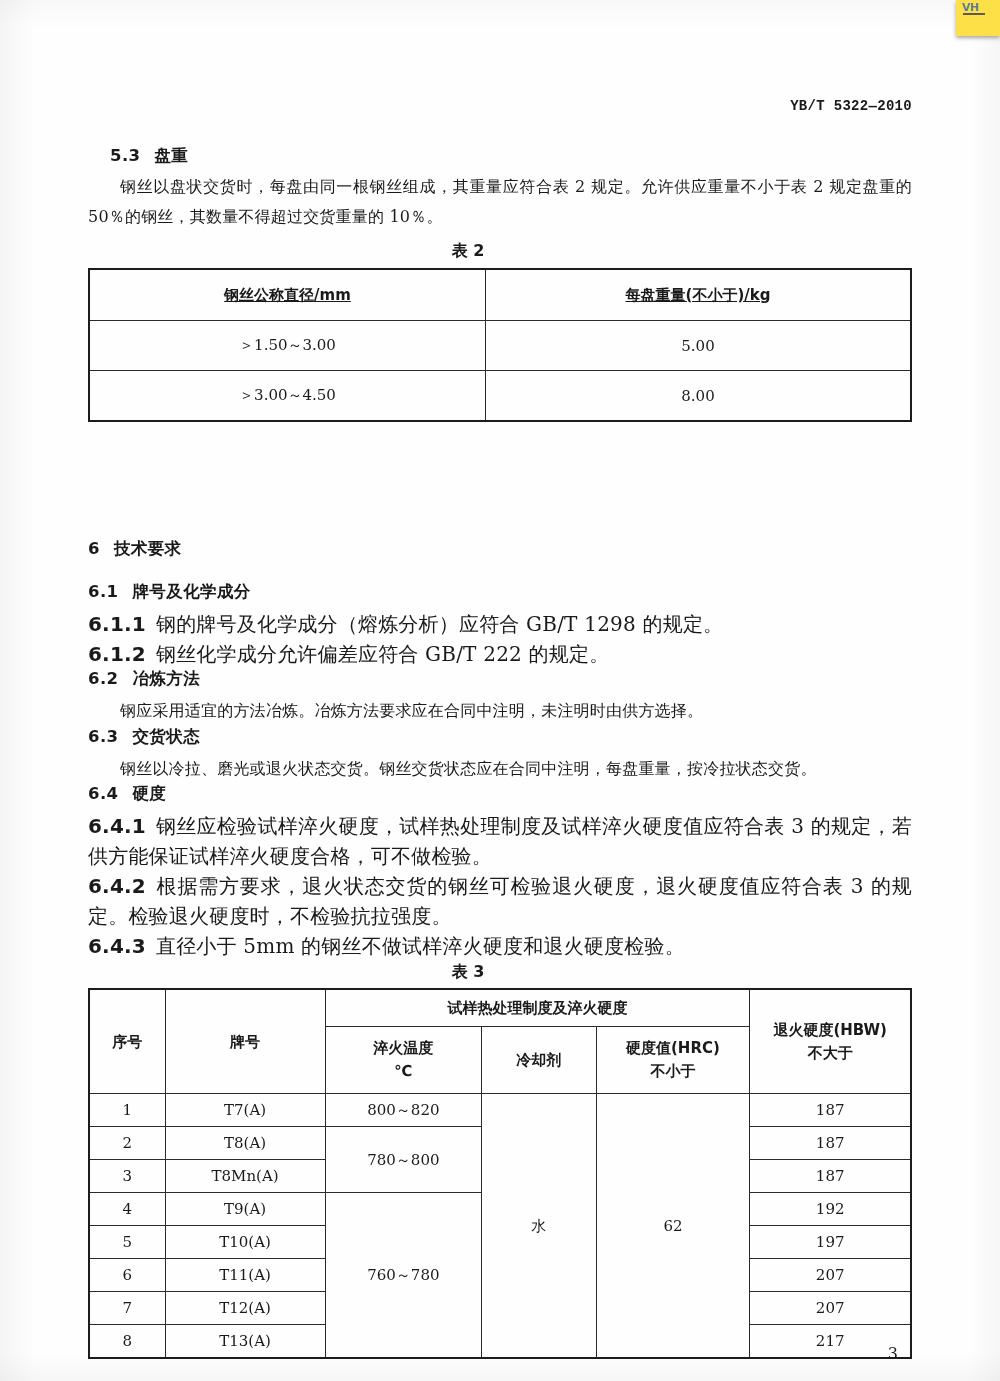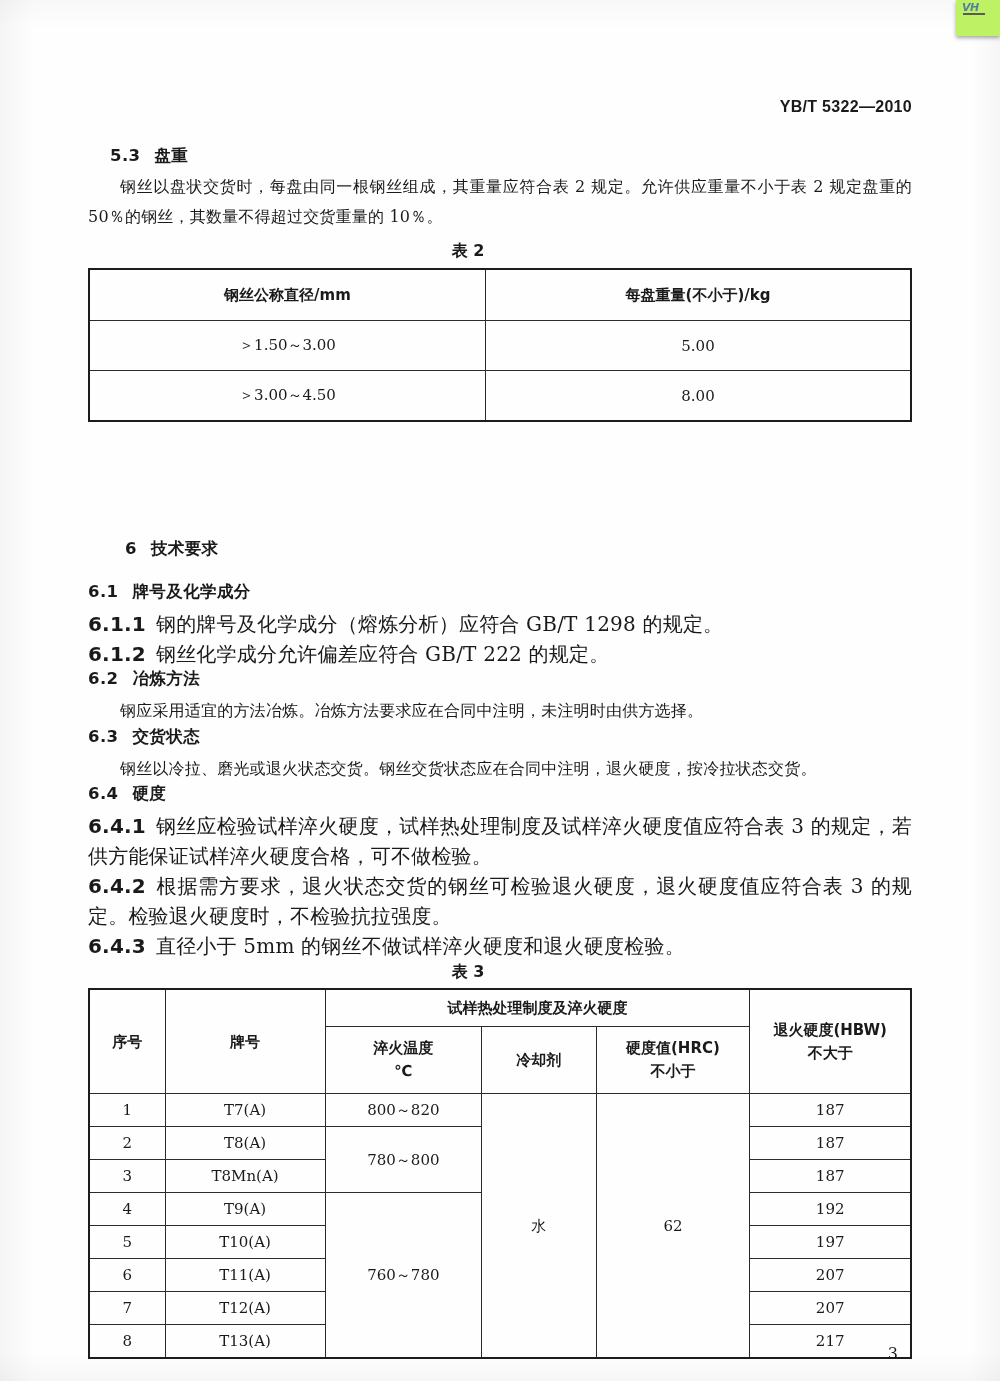--- a/index.html
+++ b/index.html
@@ -37,25 +37,24 @@
       linear-gradient(to top, rgba(0,0,0,0.03), rgba(0,0,0,0) 30px);
   }
 
   
   #corner-chrome {
     position: absolute;
     top: 0;
     right: 0;
     width: 44px;
     height: 36px;
-    background: #bef264;
+    background: #fde047;
     box-shadow: 0 2px 4px rgba(0,0,0,0.35);
     overflow: hidden;
     z-index: 40;
-    font-style: italic;
   }
   #corner-chrome .chrome-text {
     position: absolute;
     top: 1px;
     left: 6px;
     font-family: "DejaVu Sans", "Liberation Sans", sans-serif;
     font-size: 11px;
     font-weight: bold;
     color: #3d6fa8;
     letter-spacing: -0.5px;
@@ -84,22 +83,22 @@
     pointer-events: none;
     user-select: none;
     white-space: nowrap;
   }
 
   
   #doc-header {
     position: absolute;
     right: 88px;
     top: 98px;
-    font-family: Liberation Sans, sans-serif;
-    font-size: 16px;
+    font-family: Liberation Mono, monospace;
+    font-size: 14px;
     font-weight: bold;
     letter-spacing: 0.3px;
     z-index: 10;
   }
 
   
   #content {
     position: absolute;
     left: 0;
     top: 0;
@@ -174,21 +173,21 @@
   }
   
   table.doc-tbl {
     border: 2px solid #1c1c1c;
   }
 
   #tbl2 { left: 88px; top: 268px; width: 824px; }
   #tbl2 td { height: 49px; }
   #tbl2 .c-left  { width: 397px; }
   #tbl2 .c-right { width: 427px; }
-  #tbl2 tr:first-child td { height: 50px; }
+  #tbl2 tr:first-child td { height: 50px; text-decoration: underline; }
 
   #tbl3 { left: 88px; top: 988px; width: 824px; }
   #tbl3 .col-no   { width: 72px; margin-top: 38px; }
   #tbl3 .col-gr   { width: 160px; }
   #tbl3 .col-qt   { width: 160px; }
   #tbl3 .col-cool { width: 115px; }
   #tbl3 .col-hrc  { width: 155px; }
   #tbl3 .col-hbw  { width: 162px; }
   #tbl3 td { height: 32px; line-height: 20px; }
   #tbl3 .span-head { height: 36px; }
@@ -237,21 +236,21 @@
           <td>＞1.50～3.00</td>
           <td>5.00</td>
         </tr>
         <tr>
           <td>＞3.00～4.50</td>
           <td>8.00</td>
         </tr>
       </tbody>
     </table>
 
-    <div class="sec-h" style="left:88px; top:538px;margin-left:37px;">
+    <div class="sec-h" style="left:88px; top:538px;">
       <span class="num">6</span><span>技术要求</span>
     </div>
 
     <div class="sec-h" style="left:88px; top:581px;">
       <span class="num">6.1</span><span>牌号及化学成分</span>
     </div>
 
     <div class="numpara" style="left:88px; top:609px; width:824px;">
       <span class="lbl">6.1.1</span><span>钢的牌号及化学成分（熔炼分析）应符合 GB/T 1298 的规定。</span>
     </div>
@@ -261,21 +260,21 @@
     </div>
 
     <div class="sec-h" style="left:88px; top:668px;">
       <span class="num">6.2</span><span>冶炼方法</span>
     </div>
     <div class="para indent" style="left:88px; top:696px; width:824px;">钢应采用适宜的方法冶炼。冶炼方法要求应在合同中注明，未注明时由供方选择。</div>
 
     <div class="sec-h" style="left:88px; top:726px;">
       <span class="num">6.3</span><span>交货状态</span>
     </div>
-    <div class="para indent" style="left:88px; top:754px; width:824px;">钢丝以冷拉、磨光或退火状态交货。钢丝交货状态应在合同中注明，退火硬度，按冷拉状态交货。</div>
+    <div class="para indent" style="left:88px; top:754px; width:824px;">钢丝以冷拉、磨光或退火状态交货。钢丝交货状态应在合同中注明，每盘重量，按冷拉状态交货。</div>
 
     <div class="sec-h" style="left:88px; top:783px;">
       <span class="num">6.4</span><span>硬度</span>
     </div>
 
     <div class="numpara" style="left:88px; top:811px; width:824px;">
       <span class="lbl">6.4.1</span><span>钢丝应检验试样淬火硬度，试样热处理制度及试样淬火硬度值应符合表 3 的规定，若供方能保证试样淬火硬度合格，可不做检验。</span>
     </div>
 
     <div class="numpara" style="left:88px; top:871px; width:824px;">

